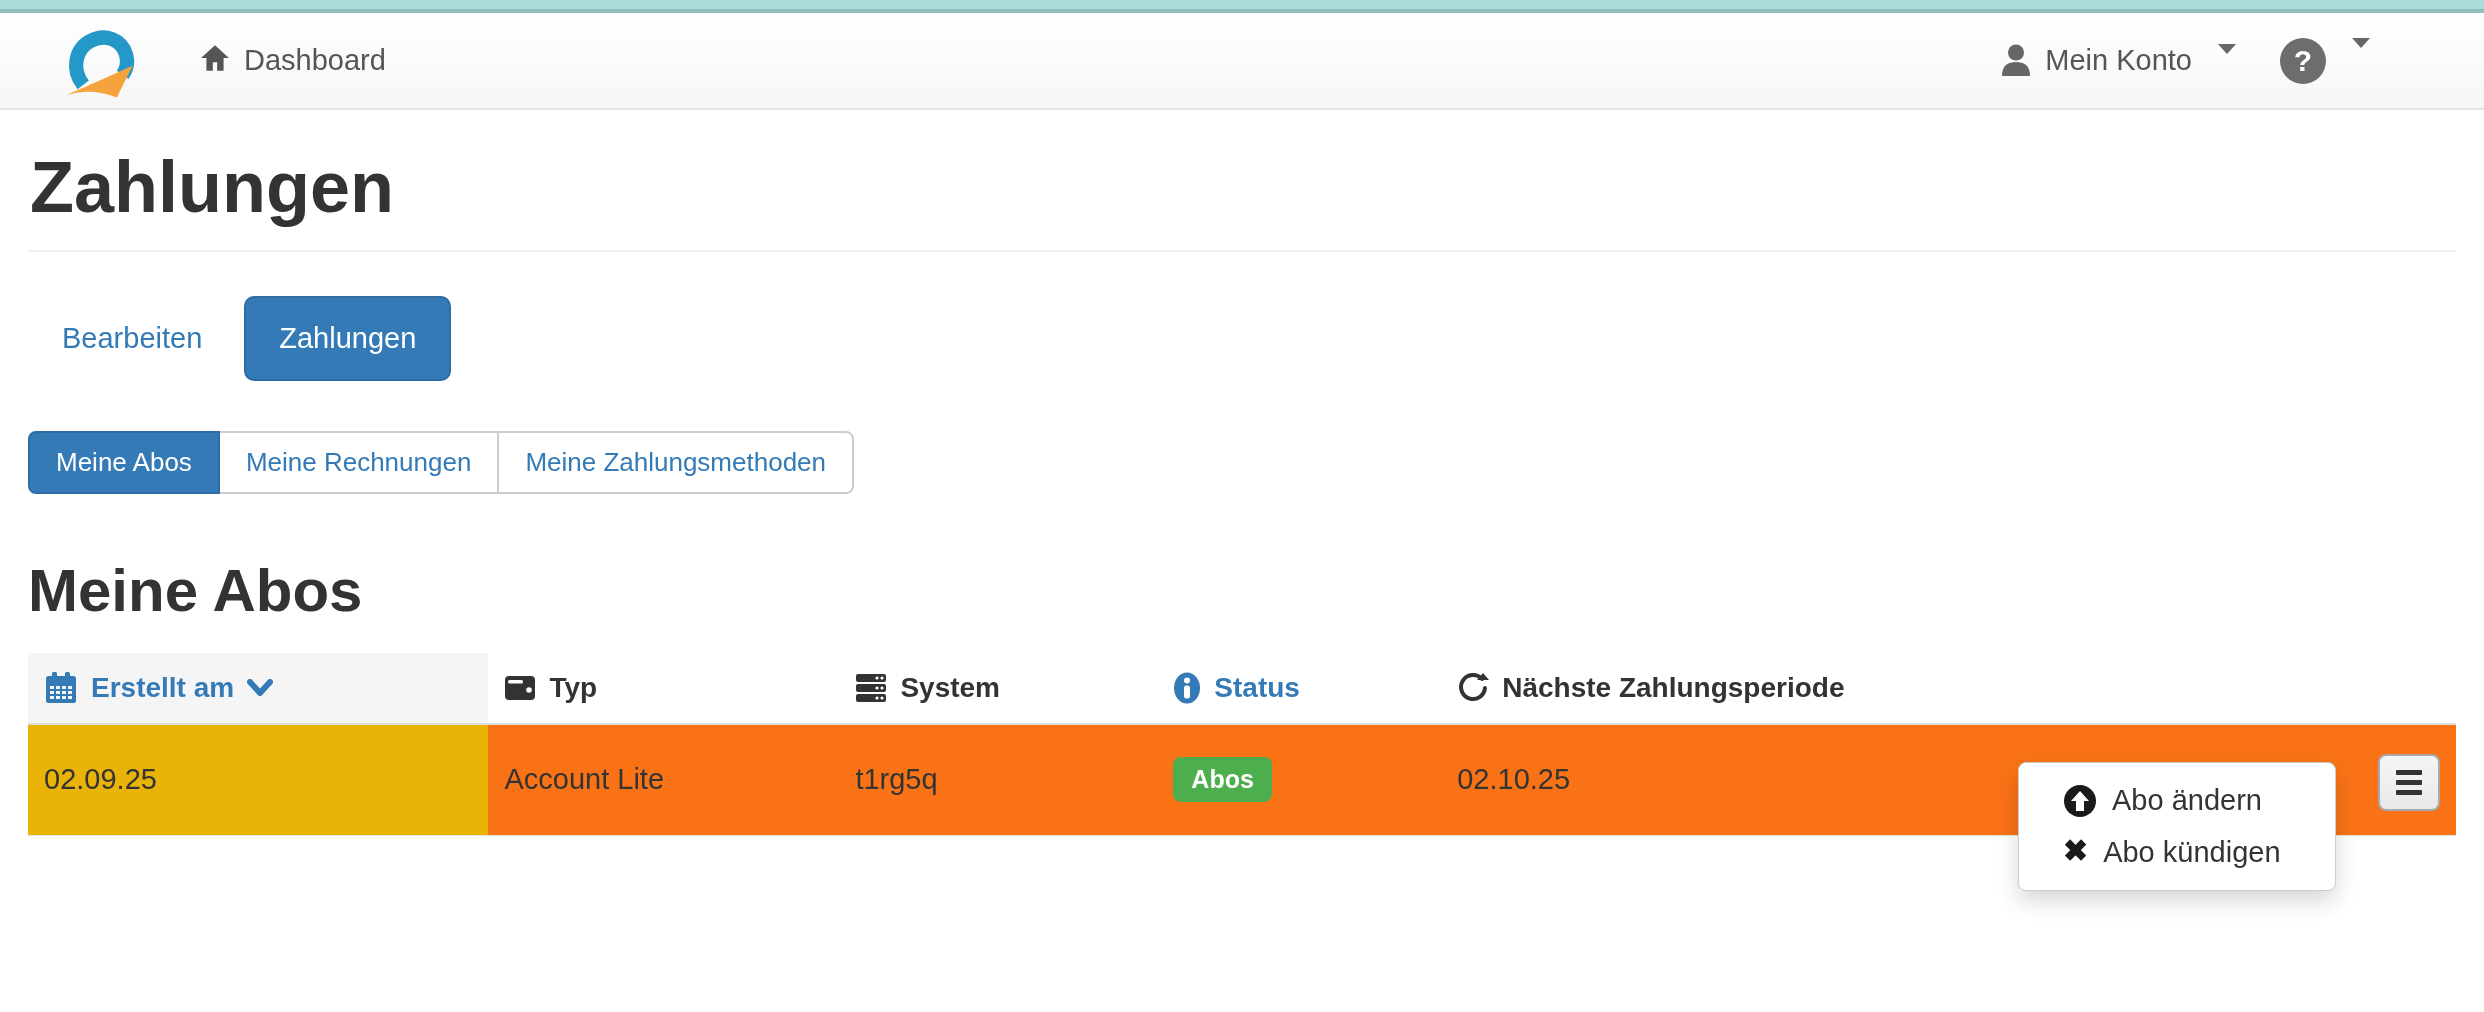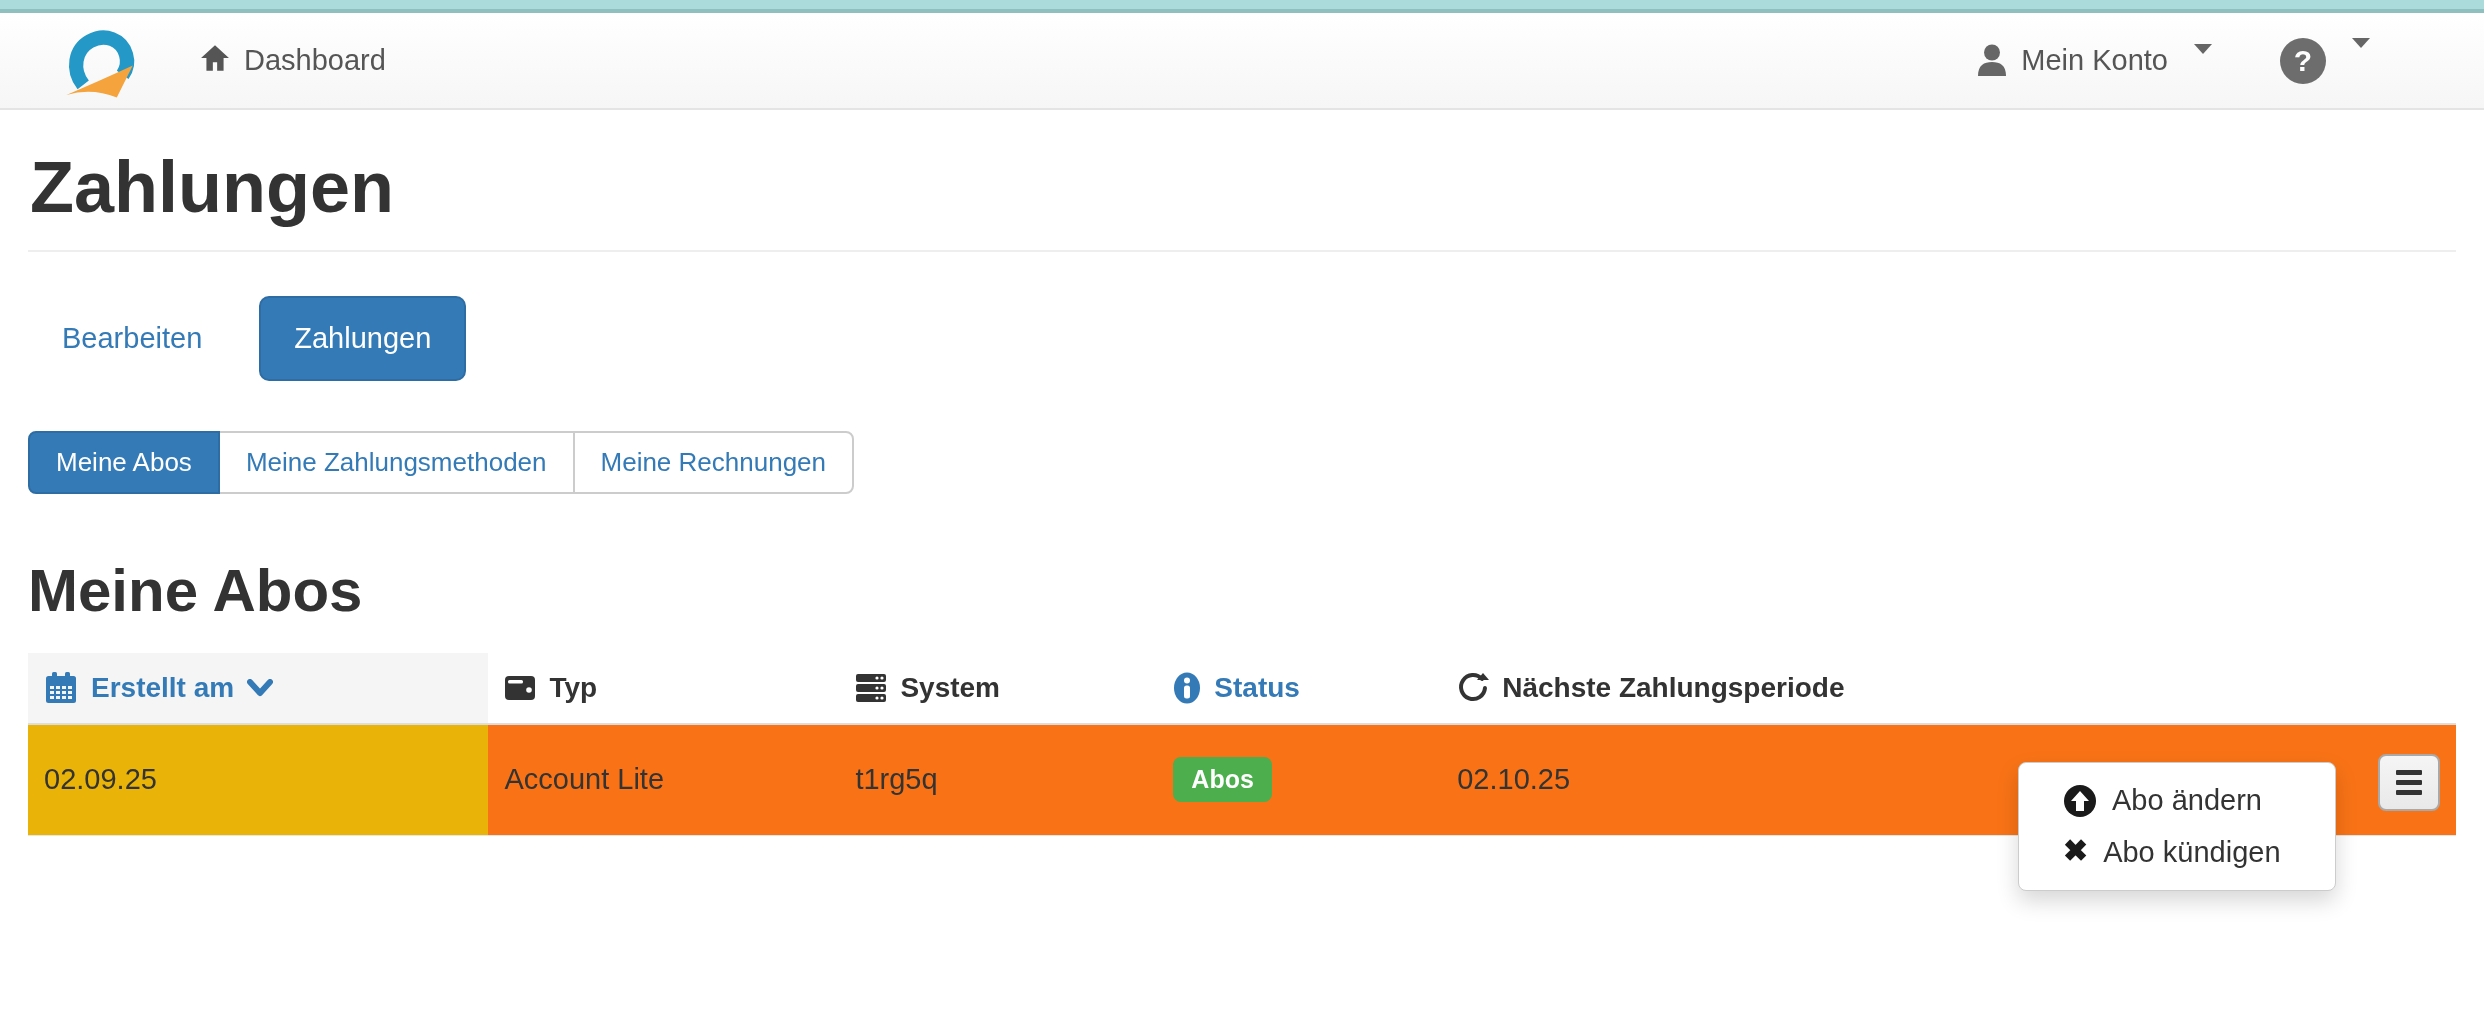--- a/index.html
+++ b/index.html
@@ -22,34 +22,34 @@
     display:flex; align-items:center;
     padding:0 114px 0 58px;
   }
   .brand { width:84px; height:80px; margin-right:58px; display:flex; align-items:center; }
   .nav-link {
     display:flex; align-items:flex-start; gap:14px;
     font-size:29px; color:#555; text-decoration:none; cursor:pointer;
   }
   .nav-link.dashboard { margin-right:92px; }
   .nav-link.marketplace { color:#2e6da4; font-weight:bold; }
-  .nav-right { margin-left:auto; display:flex; align-items:center; gap:68px; }
+  .nav-right { margin-left:auto; display:flex; align-items:center; gap:44px; }
   .caret { width:0; height:0; border-left:9px solid transparent; border-right:9px solid transparent; border-top:10px solid #666; margin-left:12px; }
   .help-circle {
     width:46px; height:46px; border-radius:50%;
     background:#6d6d6d; color:#fff; font-weight:bold; font-size:30px;
     display:flex; align-items:center; justify-content:center;
   }
 
   
   .main { padding:0 28px; position:relative; }
   h1.page-title { font-size:72px; font-weight:bold; color:#333; margin:40px 0 0 2px; line-height:1.05; }
   .title-rule { border:none; border-top:2px solid #eee; margin:24px 0 0 0; }
 
-  .tabs-row { margin:44px 0 0 34px; display:flex; align-items:center;gap:15px; }
+  .tabs-row { margin:44px 0 0 34px; display:flex; align-items:center; }
   .tab-link { color:#337ab7; font-size:29px; cursor:pointer; }
   .tab-btn {
     margin-left:42px;
     background:#337ab7; border:2px solid #2e6da4; color:#fff;
     font-size:29px; padding:24px 33px; border-radius:10px; cursor:pointer;
     font-family:inherit;
   }
 
   .btn-group { margin-top:50px; display:inline-flex; }
   .btn-group .gbtn {
@@ -155,22 +155,22 @@
   <h1 class="page-title">Zahlungen</h1>
   <hr class="title-rule">
 
   <div class="tabs-row">
     <span class="tab-link">Bearbeiten</span>
     <button class="tab-btn">Zahlungen</button>
   </div>
 
   <div class="btn-group">
     <button class="gbtn active">Meine Abos</button>
+    <button class="gbtn">Meine Rechnungen</button>
     <button class="gbtn">Meine Zahlungsmethoden</button>
-    <button class="gbtn">Meine Rechnungen</button>
   </div>
 
   <h2 class="section-title">Meine Abos</h2>
 
   <table class="abos">
     <colgroup>
       <col style="width:446px">
         <col style="width:340px">
         <col style="width:308px">
       <col style="width:275px">

